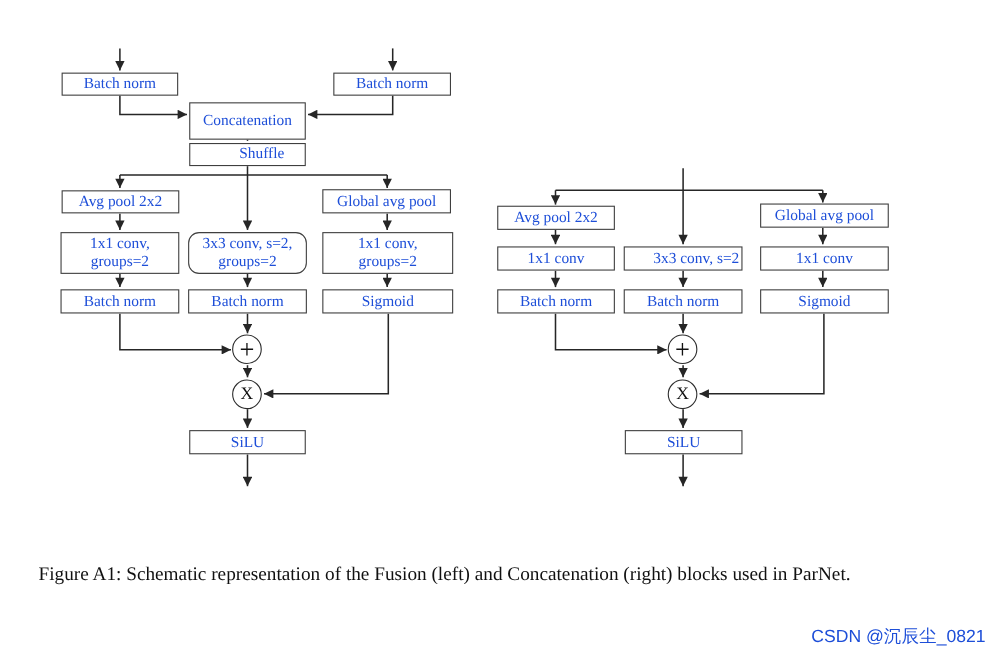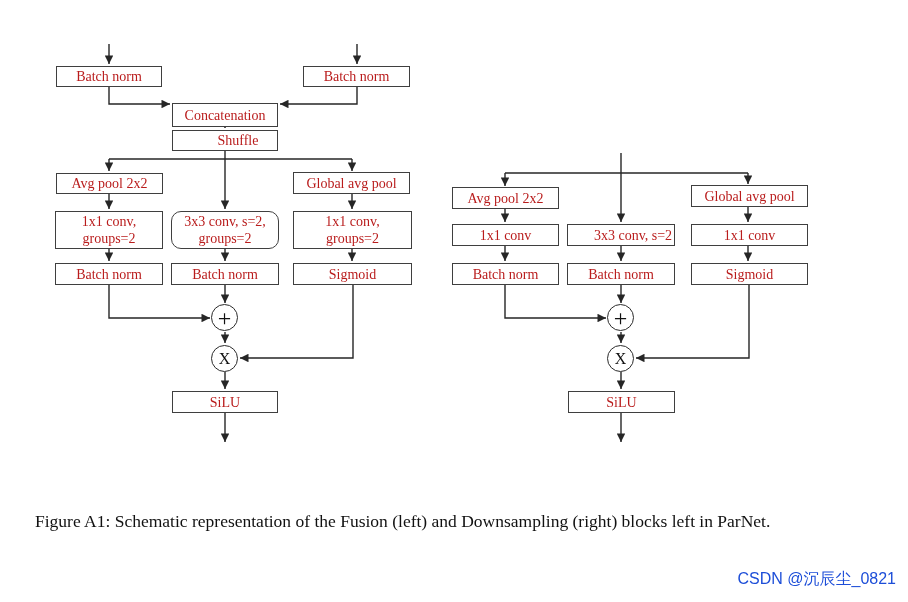--- a/index.html
+++ b/index.html
@@ -1,21 +1,21 @@
 <!DOCTYPE html>
 <html><head>
 <meta charset="utf-8">
 <style>
   html,body{margin:0;padding:0;background:#ffffff;}
   .canvas{position:relative;width:908px;height:602px;background:#ffffff;overflow:hidden;
           font-family:"Liberation Serif", serif;}
   .edges{position:absolute;left:0;top:0;z-index:1;}
   .node{position:absolute;z-index:2;box-sizing:border-box;background:#ffffff;
         border:1px solid #3f3f3f;display:flex;flex-direction:column;align-items:center;
-        justify-content:center;text-align:center;color:#b91c1c;
+        justify-content:center;text-align:center;color:#1d4ed8;
         font-size:14px;line-height:17px;}
   .node span{display:block;white-space:nowrap;}
   .opcircle{position:absolute;z-index:2;box-sizing:border-box;width:27px;height:27px;
         border:1.4px solid #2b2b2b;border-radius:50%;background:#ffffff;display:flex;
         align-items:center;justify-content:center;color:#111;}
   .op-plus{font-size:24px;line-height:1;font-weight:400;}
   .op-mul{font-size:16px;line-height:1;}
   .caption{position:absolute;left:35px;top:510px;width:798px;z-index:2;
         font-size:17.5px;line-height:22.5px;color:#111111;}
   .watermark{position:absolute;left:690px;top:569px;width:206px;z-index:2;text-align:right;
@@ -70,21 +70,21 @@
     <path d="M621 372 L621 389" marker-end="url(#arr)"></path>
     <path d="M621 413 L621 442" marker-end="url(#arr)"></path>
   </svg>
 
   <div class="node" style="left:56px;top:66px;width:106px;height:21px;">
     <span>Batch norm</span>
   </div>
   <div class="node" style="left:303px;top:66px;width:107px;height:21px;">
     <span>Batch norm</span>
   </div>
-  <div class="node" style="left:172px;top:103px;width:106px;height:24px;">
+  <div class="node" style="left:172px;top:93px;width:106px;height:34px;">
     <span>Concatenation</span>
   </div>
   <div class="node" style="left:172px;top:130px;width:106px;height:21px;padding-left:26px;">
     <span>Shuffle</span>
   </div>
   <div class="node" style="left:56px;top:173px;width:107px;height:21px;">
     <span>Avg pool 2x2</span>
   </div>
   <div class="node" style="left:293px;top:172px;width:117px;height:22px;">
     <span>Global avg pool</span>
@@ -147,16 +147,16 @@
   <div class="opcircle" style="left:607px;top:304px;">
     <span class="op-plus">+</span>
   </div>
   <div class="opcircle" style="left:607px;top:345px;">
     <span class="op-mul">X</span>
   </div>
   <div class="node" style="left:568px;top:391px;width:107px;height:22px;">
     <span>SiLU</span>
   </div>
 
-  <div class="caption">Figure A1: Schematic representation of the Fusion (left) and Downsampling (right) blocks left in ParNet.</div>
+  <div class="caption">Figure A1: Schematic representation of the Fusion (left) and Concatenation (right) blocks used in ParNet.</div>
   <div class="watermark">CSDN @沉辰尘_0821</div>
 
 </div>
 
 </body></html>

